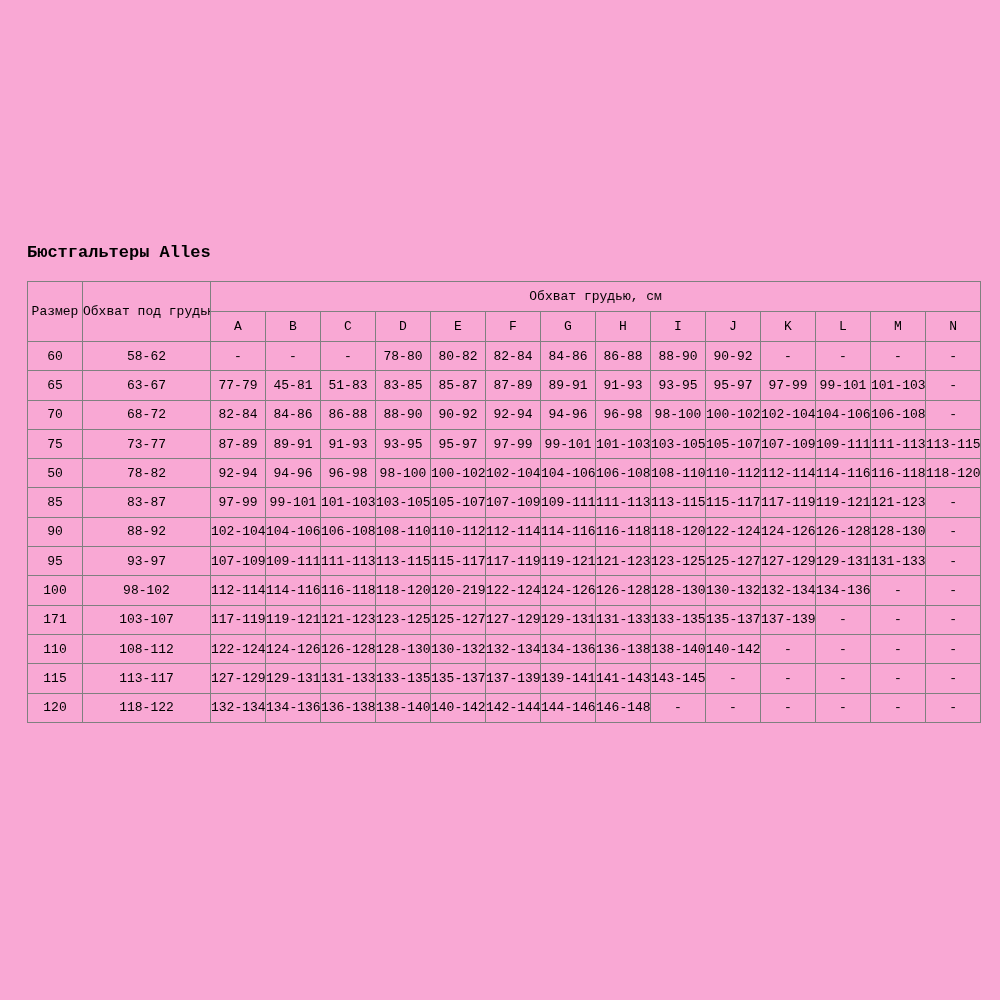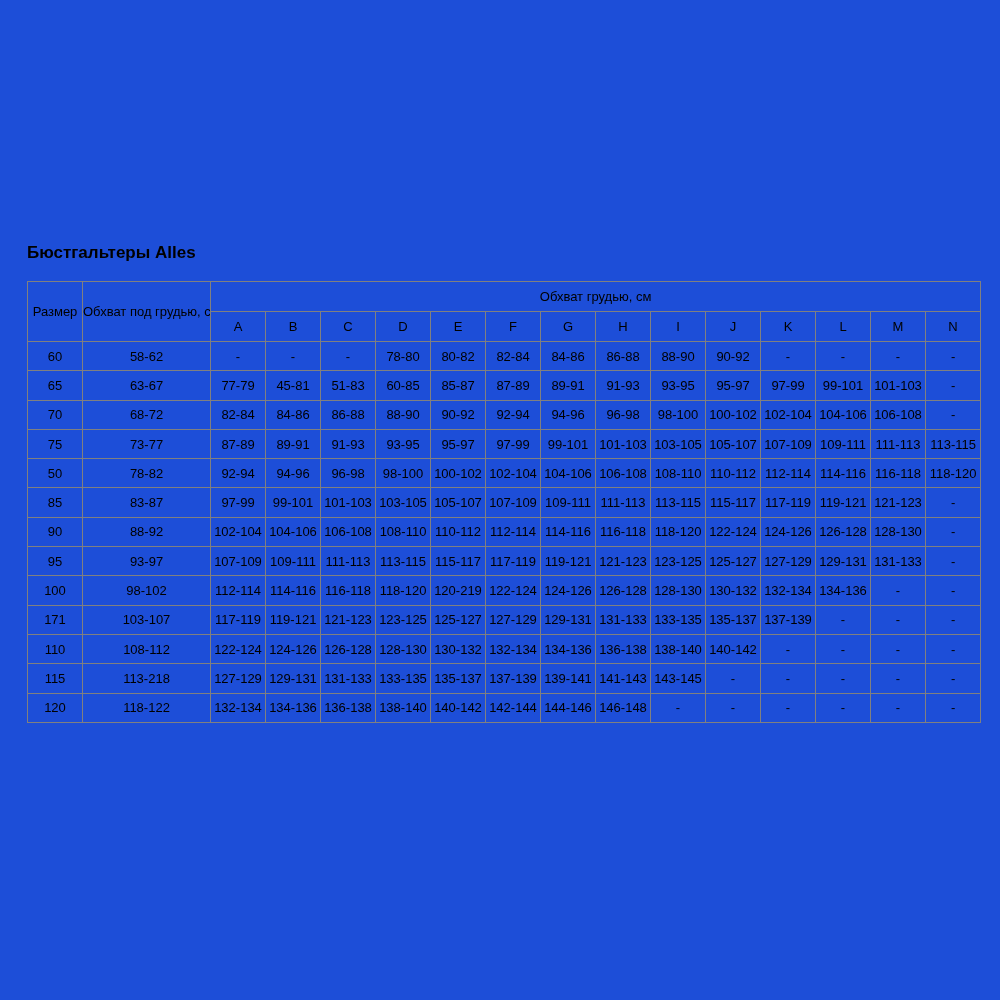--- a/index.html
+++ b/index.html
@@ -1,21 +1,21 @@
 <!DOCTYPE html>
 <html><head>
 <meta charset="utf-8">
 <style>
   html, body { margin: 0; padding: 0; background: #ffffff; }
   .page {
     position: relative;
     width: 1000px;
     height: 1000px;
-    background: #1d4ed8;
-    font-family: Liberation Sans, sans-serif;
+    background: #f9a8d4;
+    font-family: Liberation Mono, monospace;
     color: #000000;
     overflow: hidden;
   }
   .title {
     position: absolute;
     left: 27px;
     top: 243px;
     margin: 0;
     font-size: 17px;
     font-weight: bold;
@@ -112,21 +112,21 @@
           <td>-</td>
           <td>-</td>
           <td>-</td>
         </tr>
         <tr>
           <td>65</td>
           <td>63-67</td>
           <td>77-79</td>
           <td>45-81</td>
           <td>51-83</td>
-          <td>60-85</td>
+          <td>83-85</td>
           <td>85-87</td>
           <td>87-89</td>
           <td>89-91</td>
           <td>91-93</td>
           <td>93-95</td>
           <td>95-97</td>
           <td>97-99</td>
           <td>99-101</td>
           <td>101-103</td>
           <td>-</td>
@@ -288,21 +288,21 @@
           <td>136-138</td>
           <td>138-140</td>
           <td>140-142</td>
           <td>-</td>
           <td>-</td>
           <td>-</td>
           <td>-</td>
         </tr>
         <tr>
           <td>115</td>
-          <td>113-218</td>
+          <td>113-117</td>
           <td>127-129</td>
           <td>129-131</td>
           <td>131-133</td>
           <td>133-135</td>
           <td>135-137</td>
           <td>137-139</td>
           <td>139-141</td>
           <td>141-143</td>
           <td>143-145</td>
           <td>-</td>

